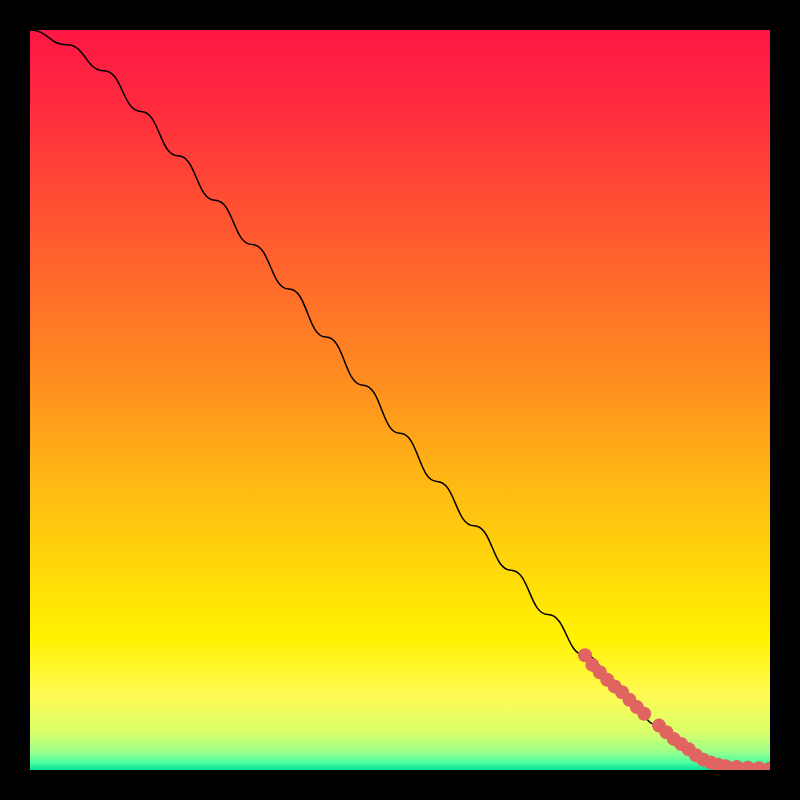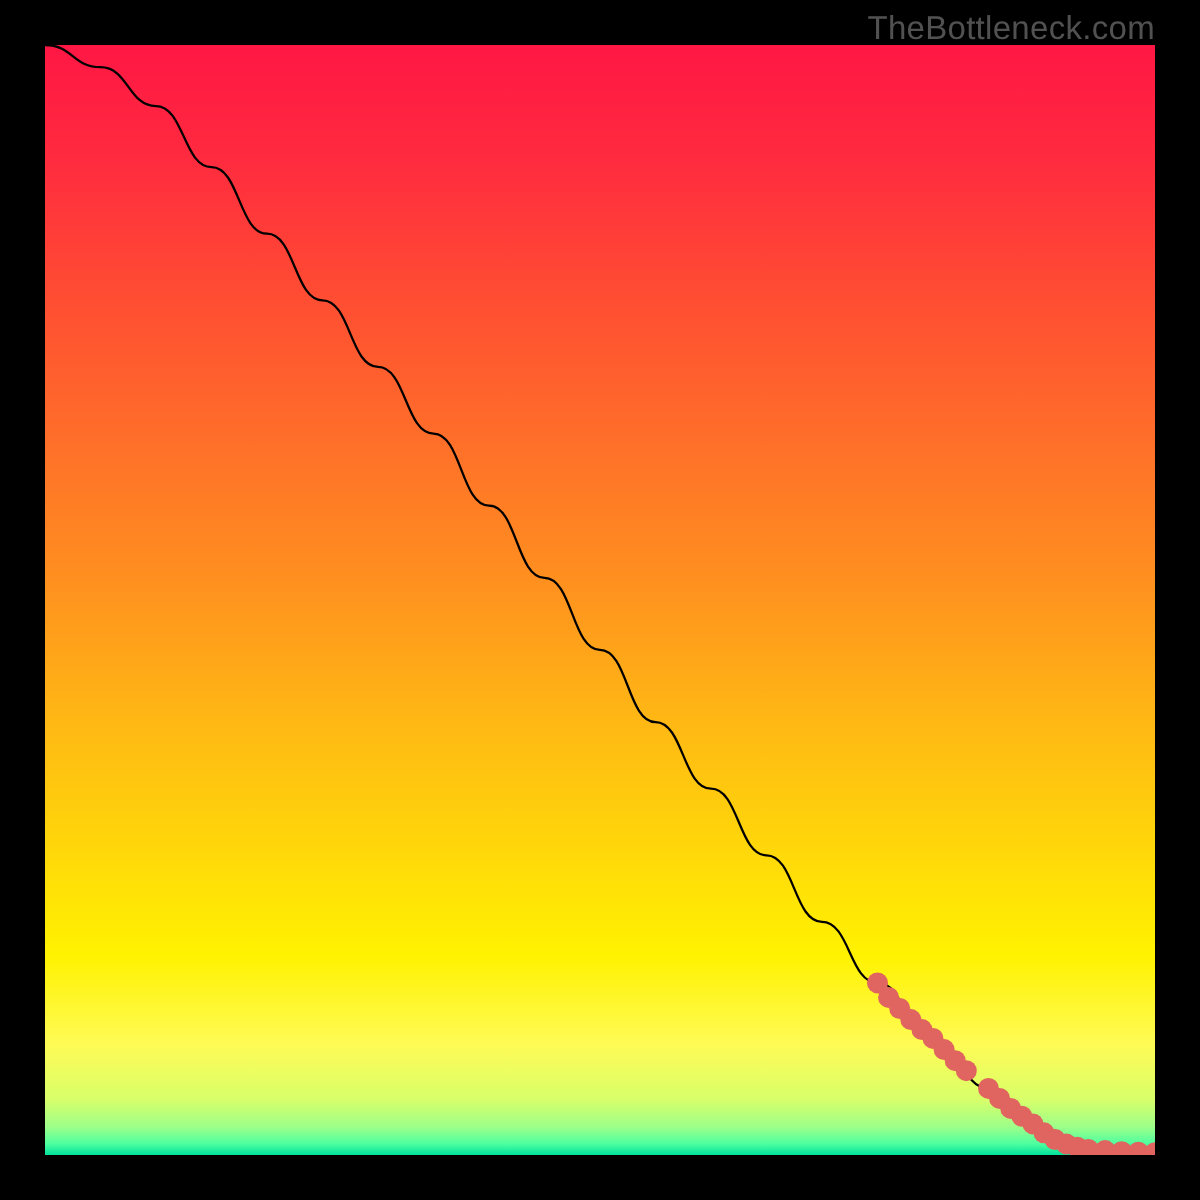--- a/index.html
+++ b/index.html
@@ -37,21 +37,20 @@
     opacity: 0.6;
     font-size: 22px;
     letter-spacing: 0.2px;
     user-select: none;
   }
 </style>
 </head>
 <body>
 
 <div class="stage">
-  <div class="watermark">TheBottleneck.com</div>
   <div class="plot-area">
     <svg id="chart-svg" viewBox="0 0 740 740" preserveAspectRatio="none">
         <defs>
           <linearGradient id="bgGrad" x1="0" y1="0" x2="0" y2="1">
             <stop offset="0%" stop-color="#ff1744"></stop>
             <stop offset="10%" stop-color="#ff2a3f"></stop>
             <stop offset="22%" stop-color="#ff4b33"></stop>
             <stop offset="35%" stop-color="#ff6d2a"></stop>
             <stop offset="48%" stop-color="#ff8f1f"></stop>
             <stop offset="60%" stop-color="#ffb515"></stop>

